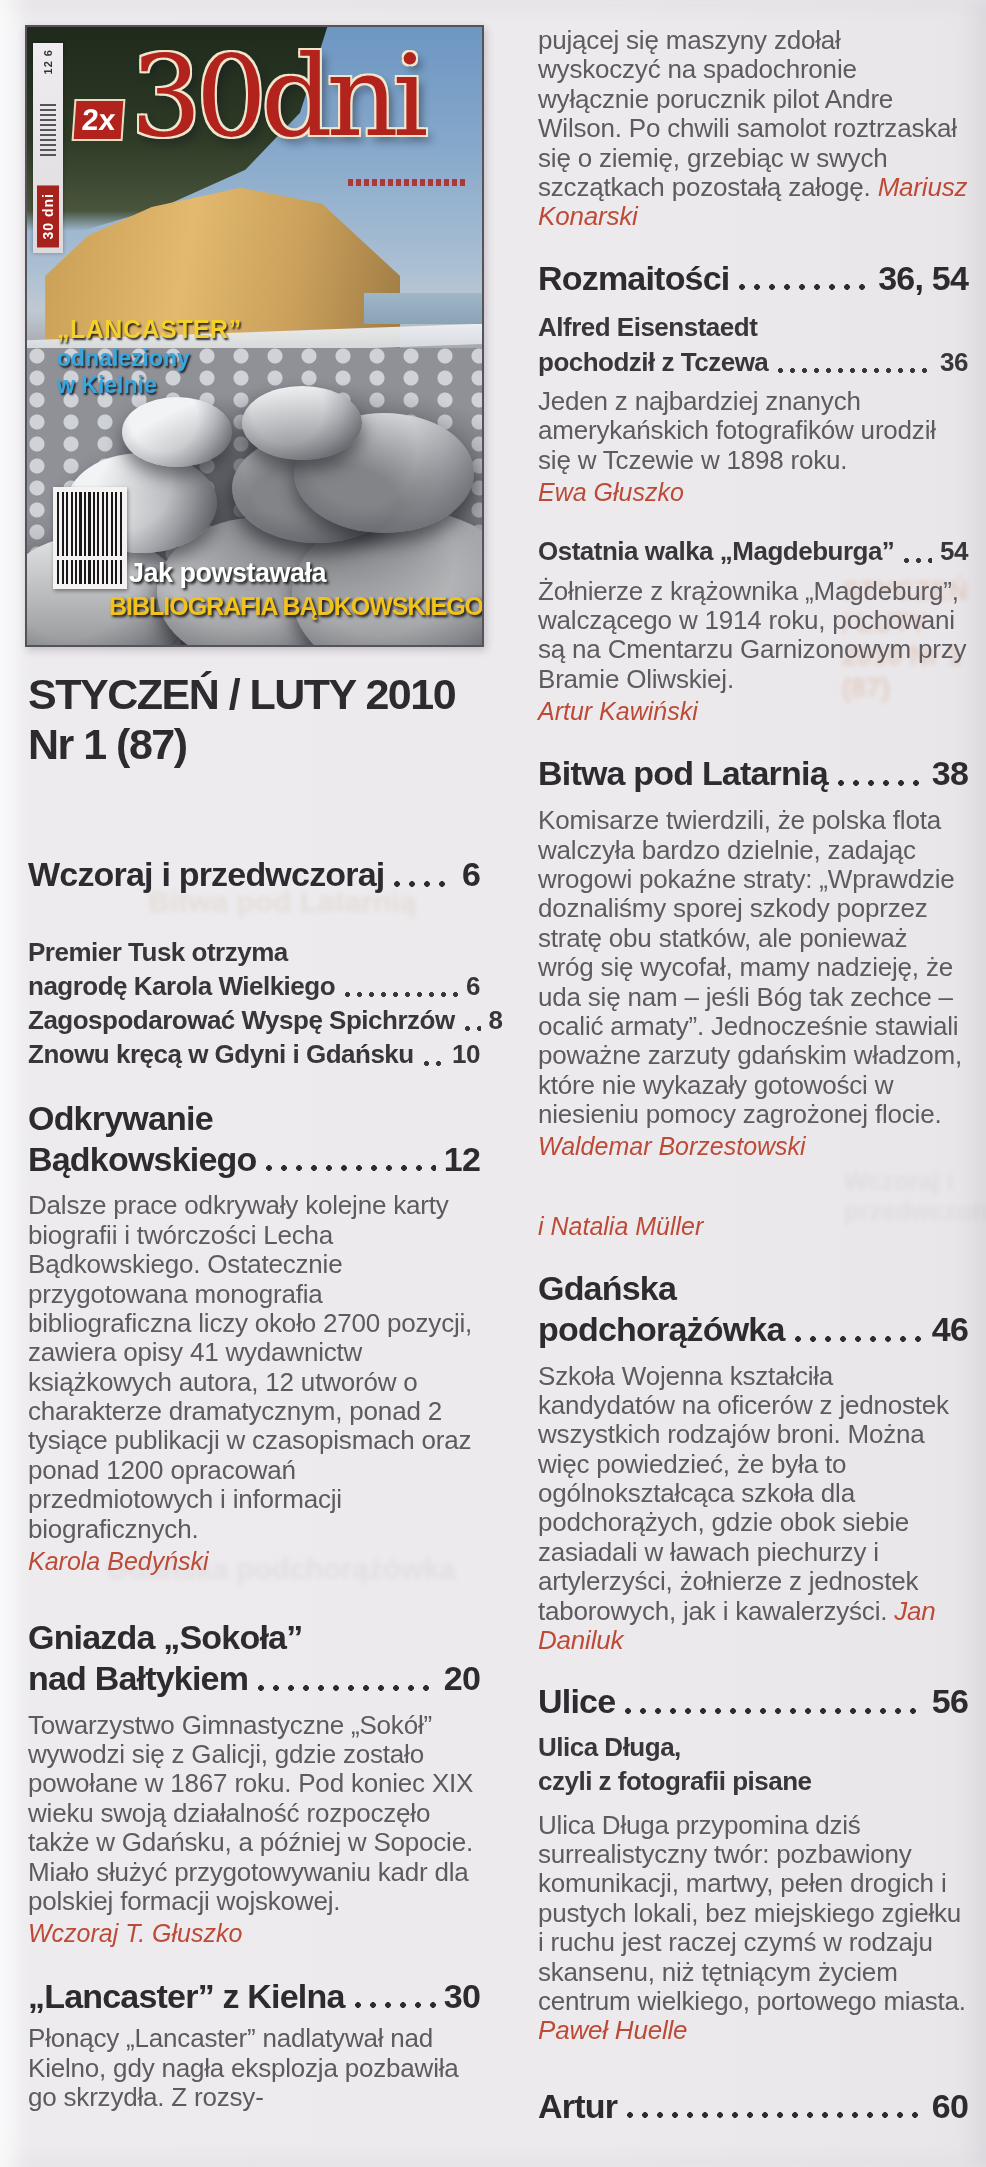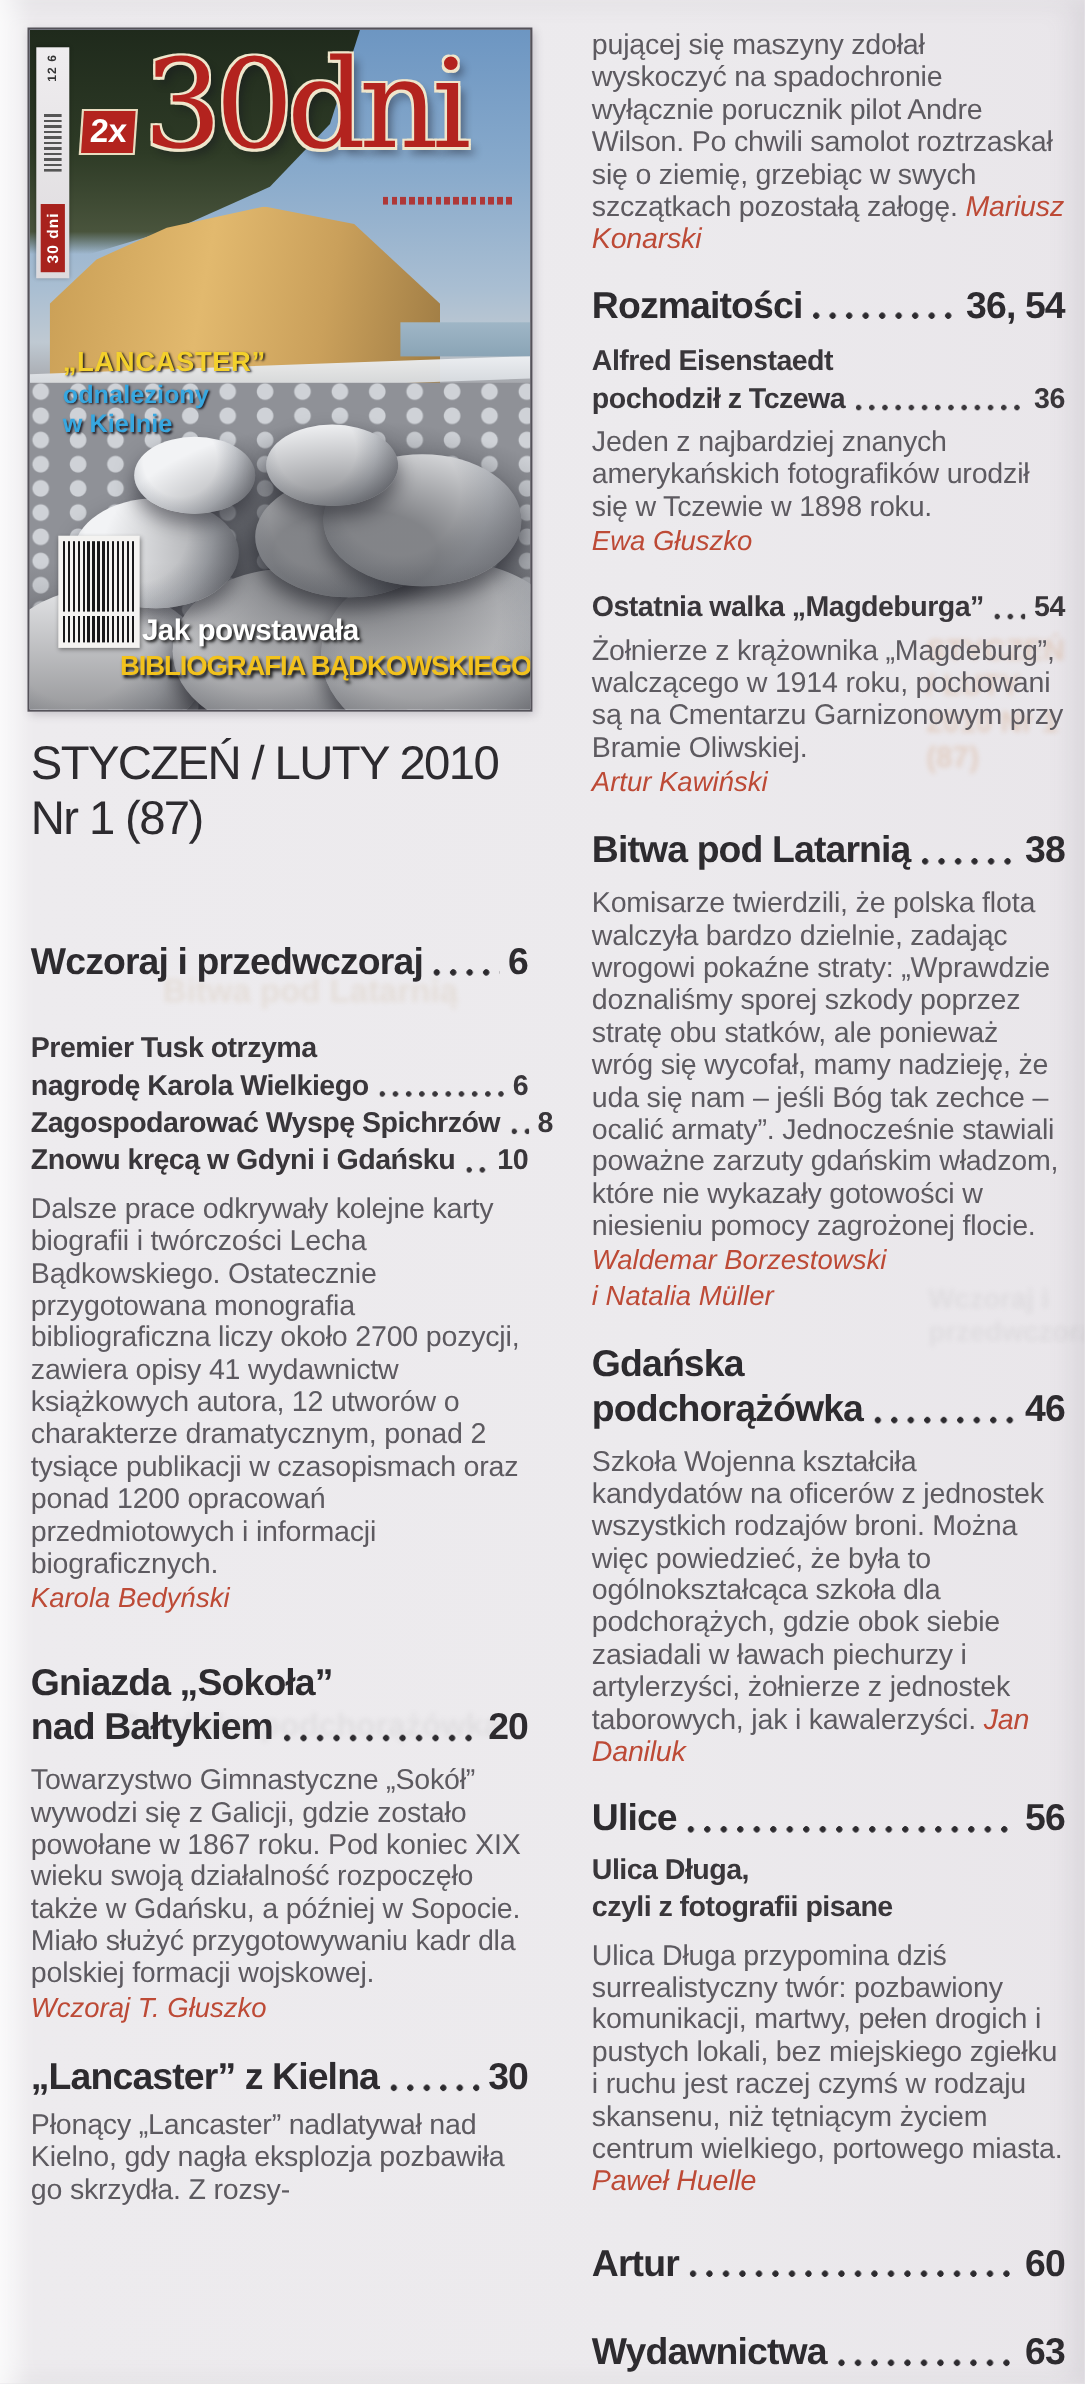--- a/index.html
+++ b/index.html
@@ -7,26 +7,26 @@
   .page{position:relative;width:986px;height:2167px;overflow:hidden;
         background:linear-gradient(90deg,#f3f2f4 0px,#edebee 26px,#eceaed 60%,#e9e6ea 100%);}
   .page::after{content:"";position:absolute;inset:0;pointer-events:none;
         box-shadow:inset 22px 0 28px -14px rgba(255,255,255,.9), inset -10px 0 24px rgba(110,100,115,.12);}
 
   
   .col{position:absolute;z-index:2;}
   .col-left{left:28px;top:670px;width:452px;}
   .col-right{left:538px;top:26px;width:430px;}
 
-  .issue{font-size:43px;font-weight:400;color:#2d2b2f;letter-spacing:-1.5px;line-height:1.16;}
+  .issue{font-size:43px;font-weight:700;color:#2d2b2f;letter-spacing:-1.5px;line-height:1.16;}
 
   .h1{font-size:34px;font-weight:700;color:#2d2b2f;letter-spacing:-0.8px;line-height:1.2;}
   .sub{font-size:26px;font-weight:700;color:#39363a;letter-spacing:-0.5px;line-height:1.32;}
   .body{font-size:26px;line-height:1.13;color:#5d5a60;letter-spacing:-0.2px;margin:0;}
-  .author{font-size:25px;font-style:italic;color:#bd4a36;line-height:1.25;}
+  .author{font-size:25px;font-style:italic;color:#bd4a36;line-height:1.25;margin-top:48px;}
   .inl-author{font-style:italic;color:#bd4a36;}
 
   .mt-xl{margin-top:84px;} .mt-lg{margin-top:26px;} .mt-md{margin-top:40px;}
   .mt-sm{margin-top:12px;} .mt-xs{margin-top:8px;} .mt-xxs{margin-top:2px;}
 
   .row{display:flex;align-items:flex-end;}
   .row .lbl{flex:0 0 auto;white-space:nowrap;}
   .row .leader{flex:1 1 20px;min-width:18px;position:relative;margin:0 6px 0 10px;align-self:stretch;}
   .row .leader::after{content:"";position:absolute;left:0;right:2px;bottom:8px;height:6px;
         background-image:radial-gradient(circle at 3px 3px, currentColor 2.6px, rgba(0,0,0,0) 3.1px);
@@ -193,20 +193,28 @@
       <span class="leader"></span>
       <span class="pg">8</span>
     </div>
 
     <div class="sub row">
       <span class="lbl">Znowu kręcą w Gdyni i Gdańsku</span>
       <span class="leader"></span>
       <span class="pg">10</span>
     </div>
 
+    <div class="h1 mt-lg">
+      <div class="lbl">Odkrywanie</div>
+      <div class="row">
+        <span class="lbl">Bądkowskiego</span>
+        <span class="leader"></span>
+        <span class="pg">12</span>
+      </div>
+    </div>
     <p class="body mt-sm">Dalsze prace odkrywały kolejne karty biografii i twórczości Lecha Bądkowskiego. Ostatecznie przygotowana monografia bibliograficzna liczy około 2700 pozycji, zawiera opisy 41 wydawnictw książkowych autora, 12 utworów o charakterze dramatycznym, ponad 2 tysiące publikacji w czasopismach oraz ponad 1200 opracowań przedmiotowych i informacji biograficznych.</p>
     <div class="author mt-xxs">Karola Bedyński</div>
 
     <div class="h1 mt-md">
       <div class="lbl">Gniazda „Sokoła”</div>
       <div class="row">
         <span class="lbl">nad Bałtykiem</span>
         <span class="leader"></span>
         <span class="pg">20</span>
       </div>

